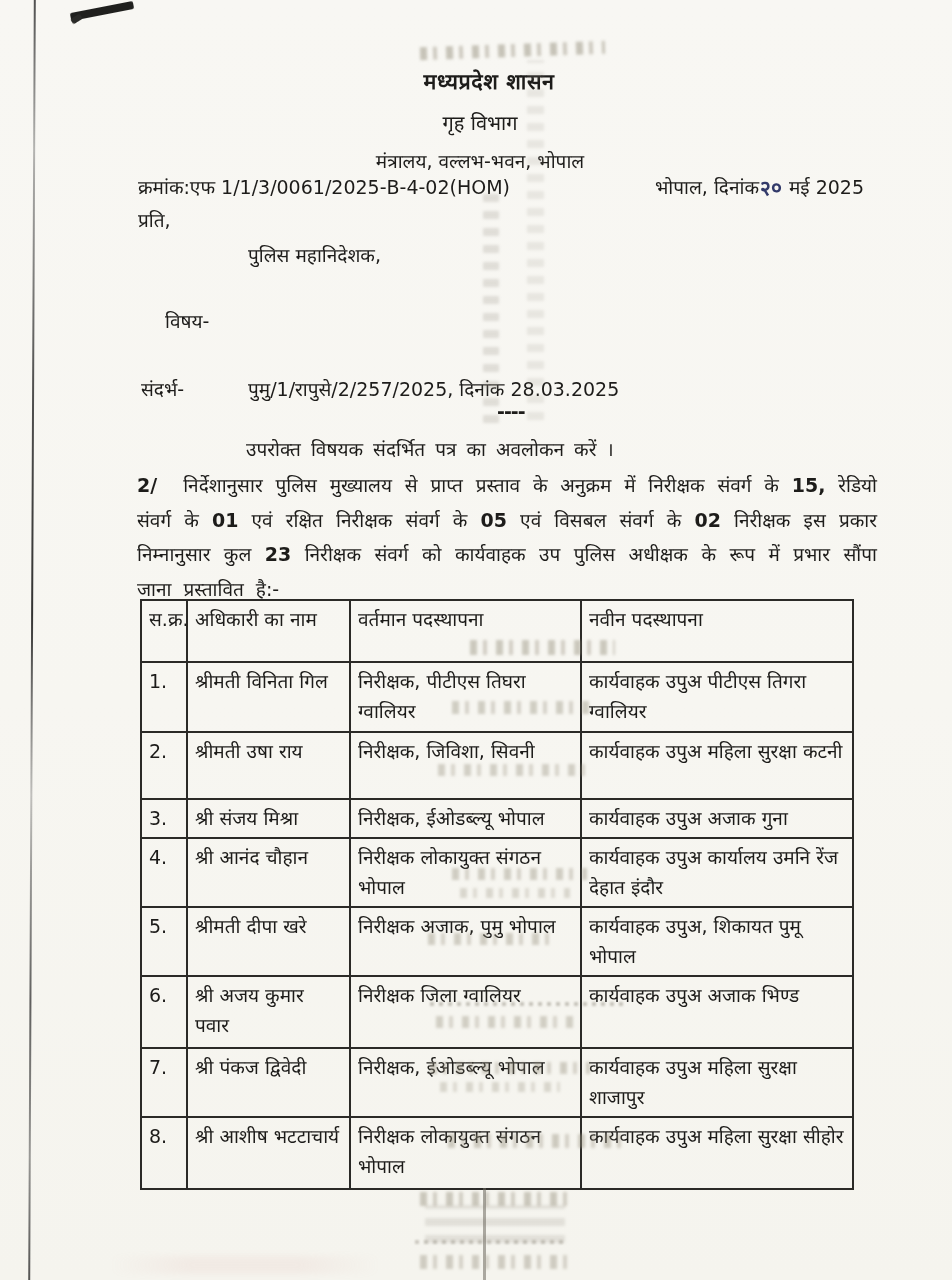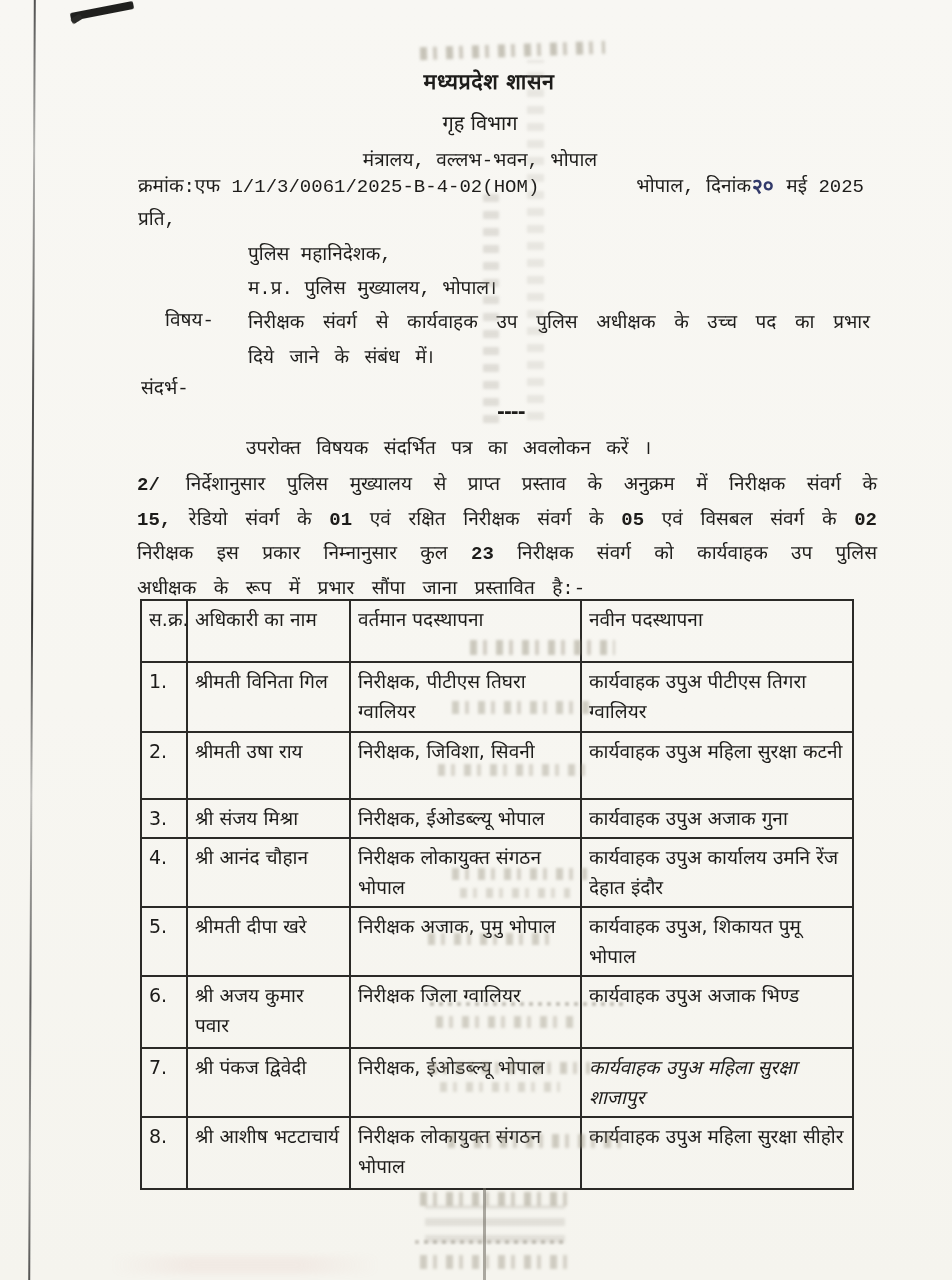--- a/index.html
+++ b/index.html
@@ -7,21 +7,21 @@
     position:relative;
     width:952px;height:1280px;
     margin:0 auto;
     background:linear-gradient(180deg,#f8f7f3 0%,#f7f6f1 55%,#f5f4ee 100%);
     font-family:"DejaVu Sans",sans-serif;
     color:#1d1c1a;
     overflow:hidden;
   }
   .abs{position:absolute;}
   .center{text-align:center;}
-  .sz19{font-size:19px;line-height:30px;font-family:Liberation Mono, monospace;}
+  .sz19{font-size:19px;line-height:30px;}
   .sz20{font-size:20px;line-height:30px;}
   .title{font-size:21.5px;font-weight:bold;letter-spacing:.5px;}
   .just{text-align:justify;text-justify:inter-word;}
   .ws{word-spacing:6px;}
   .ws-s{word-spacing:4px;}
   .hand{
     color:#323a6a;font-weight:bold;font-size:21px;
     display:inline-block;transform:rotate(-4deg) translateY(1px);
     margin:0 1px;
   }
@@ -38,21 +38,21 @@
   table.posting th,table.posting td{
     border:2px solid #2b2a27;
     vertical-align:top;
     padding:3px 7px 4px 7px;
     font-weight:normal;
     text-align:left;
     overflow:hidden;
   }
   td.sn{ text-align:center; font-weight:bold; padding-left:2px;padding-right:4px;}
   td.no-right{border-right-color:transparent;}
-  td.no-left{border-left-color:transparent;font-style:italic;}
+  td.no-left{border-left-color:transparent;}
 
   
   .edge-line{
     left:31px;top:-6px;width:2px;height:1292px;
     background:linear-gradient(180deg,
       rgba(45,45,45,.85) 0%,rgba(80,80,80,.4) 12%,rgba(40,40,40,.8) 30%,
       rgba(30,30,30,.9) 48%,rgba(90,90,90,.35) 62%,rgba(45,45,45,.75) 78%,
       rgba(60,60,60,.5) 90%,rgba(40,40,40,.8) 100%);
     transform:rotate(.25deg);filter:blur(.4px);
   }
@@ -92,26 +92,25 @@
   <div class="abs sz20 center" style="left:380px;top:108px;width:200px;">गृह विभाग</div>
   <div class="abs sz19 center" style="left:310px;top:146px;width:340px;">मंत्रालय, वल्लभ-भवन, भोपाल</div>
 
   <div class="abs sz19" style="left:138px;top:172px;width:726px;display:flex;justify-content:space-between;">
     <span>क्रमांक:एफ 1/1/3/0061/2025-B-4-02(HOM)</span>
     <span><span>भोपाल, दिनांक</span><span class="hand">२०</span><span> मई 2025</span></span>
   </div>
 
   <div class="abs sz19" style="left:138px;top:205px;">प्रति,</div>
   <div class="abs sz19" style="left:248px;top:240px;">पुलिस महानिदेशक,</div>
-  <div class="abs sz19" style="left:248px;top:274px;">म.प्र. पुलिस मुख्यालय, भोपाल।</div>
 
   <div class="abs sz19" style="left:136px;top:306px;margin-left:29px;">विषय-</div>
-  <div class="abs sz19 just ws-s" style="left:248px;top:306px;width:622px;line-height:35px;">निरीक्षक संवर्ग से कार्यवाहक उप पुलिस अधीक्षक के उच्च पद का प्रभार दिये जाने के संबंध में।</div>
 
   <div class="abs sz19" style="left:141px;top:374px;">संदर्भ-</div>
+  <div class="abs sz19" style="left:248px;top:374px;">पुमु/1/रापुसे/2/257/2025, दिनांक 28.03.2025</div>
 
   <div class="abs dashes" style="left:497px;top:400px;">----</div>
 
   <div class="abs sz19 ws-s" style="left:246px;top:434px;">उपरोक्त विषयक संदर्भित पत्र का अवलोकन करें ।</div>
 
   <div class="abs sz19 just ws" style="left:137px;top:468px;width:740px;line-height:34.5px;"><b style="margin-right: 26px;">2/</b><span>निर्देशानुसार पुलिस मुख्यालय से प्राप्त प्रस्ताव के अनुक्रम में निरीक्षक संवर्ग के </span><b>15,</b><span> रेडियो संवर्ग के </span><b>01</b><span> एवं रक्षित निरीक्षक संवर्ग के </span><b>05</b><span> एवं विसबल संवर्ग के </span><b>02</b><span> निरीक्षक इस प्रकार निम्नानुसार कुल </span><b>23</b><span> निरीक्षक संवर्ग को कार्यवाहक उप पुलिस अधीक्षक के रूप में प्रभार सौंपा जाना प्रस्तावित है:-</span></div>
 
   <table class="posting abs" style="left:140px;top:599px;">
     <colgroup>
         <col style="width:46px">

